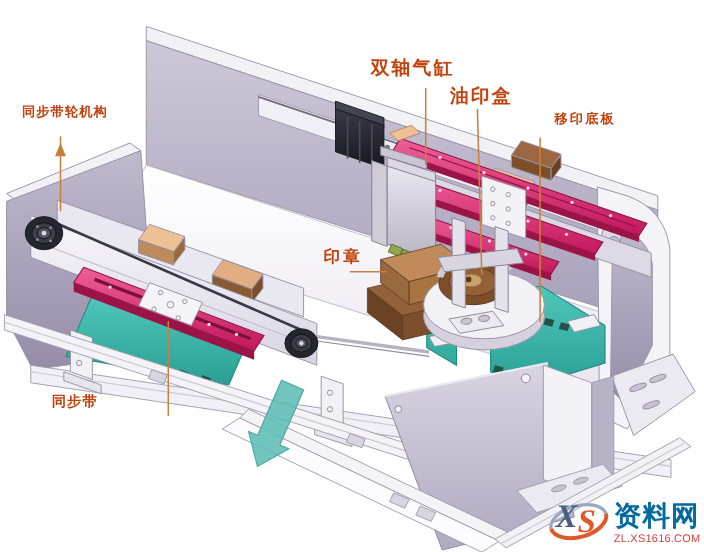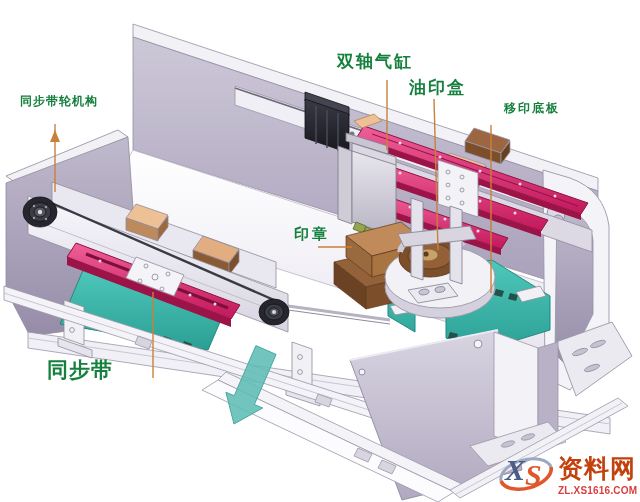--- a/index.html
+++ b/index.html
@@ -1,27 +1,27 @@
 <!DOCTYPE html>
 <html><head>
 <meta charset="utf-8">
 <style>
   html,body{margin:0;padding:0;background:#fff;}
   .stage{position:relative;width:640px;height:502px;background:#ffffff;overflow:hidden;
          font-family:"Liberation Sans","DejaVu Sans",sans-serif;}
   .stage svg{position:absolute;left:0;top:0;}
-  .lbl{position:absolute;color:#15803d;font-weight:600;white-space:nowrap;line-height:1.15;text-align:center;}
+  .lbl{position:absolute;color:#c2410c;font-weight:600;white-space:nowrap;line-height:1.15;text-align:center;}
   .watermark{position:absolute;left:498px;top:452px;width:142px;height:50px;}
   .wm-ellipse{position:absolute;left:0;top:6px;}
   .wm-x{position:absolute;left:7px;top:1px;font-family:"Liberation Serif","DejaVu Serif",serif;
         font-style:italic;font-weight:800;font-size:30px;color:#4a5d85;}
   .wm-s{position:absolute;left:27px;top:6px;font-family:"Liberation Serif","DejaVu Serif",serif;
         font-style:italic;font-weight:800;font-size:30px;color:#e0582a;}
-  .wm-name{position:absolute;left:60px;top:0;font-size:25px;font-weight:800;color:#c2410c;letter-spacing:1px;}
-  .wm-url{position:absolute;left:60px;top:33px;font-size:10px;font-weight:700;color:#d93f3f;letter-spacing:0.2px;}
+  .wm-name{position:absolute;left:60px;top:0;font-size:25px;font-weight:800;color:#0369a1;letter-spacing:1px;}
+  .wm-url{position:absolute;left:60px;top:33px;font-size:10px;font-weight:400;color:#d93f3f;letter-spacing:0.2px;}
 </style>
 </head>
 <body>
 
 <div class="stage">
 
 <svg width="640" height="502" viewBox="0 0 640 502">
   <defs>
     <linearGradient id="wallG" x1="0" y1="0" x2="0" y2="1">
           <stop offset="0" stop-color="#cdc8d8"></stop>
@@ -322,21 +322,21 @@
     <line x1="318" y1="247" x2="352" y2="247"></line>
     <line x1="153" y1="292" x2="153" y2="378"></line>
   </g>
 </svg>
 
 <div class="lbl" style="left:20px;top:95px;font-size:12px;letter-spacing:1px">同步带轮机构</div>
 <div class="lbl" style="left:337px;top:52px;font-size:17px;letter-spacing:2px">双轴气缸</div>
 <div class="lbl" style="left:409px;top:78px;font-size:17px;letter-spacing:2px">油印盒</div>
 <div class="lbl" style="left:504px;top:102px;font-size:12px;letter-spacing:2px">移印底板</div>
 <div class="lbl" style="left:294px;top:225px;font-size:15px;letter-spacing:3px">印章</div>
-<div class="lbl" style="left:47px;top:358px;font-size:21px;letter-spacing:1px">同步带</div>
+<div class="lbl" style="left:47px;top:358px;font-size:13px;letter-spacing:1px">同步带</div>
 
 <div class="watermark">
   <svg class="wm-ellipse" width="58" height="42">
     <path d="M3,29 A26,15 -15 0 1 53,15" stroke="#9aa8c4" stroke-width="3" fill="none"></path>
     <path d="M53,15 A26,15 -15 0 1 3,29" stroke="#e0582a" stroke-width="3.6" fill="none"></path>
   </svg>
   <span class="wm-x">X</span>
   <span class="wm-s">S</span>
   <div class="wm-name">资料网</div>
   <div class="wm-url">ZL.XS1616.COM</div>

